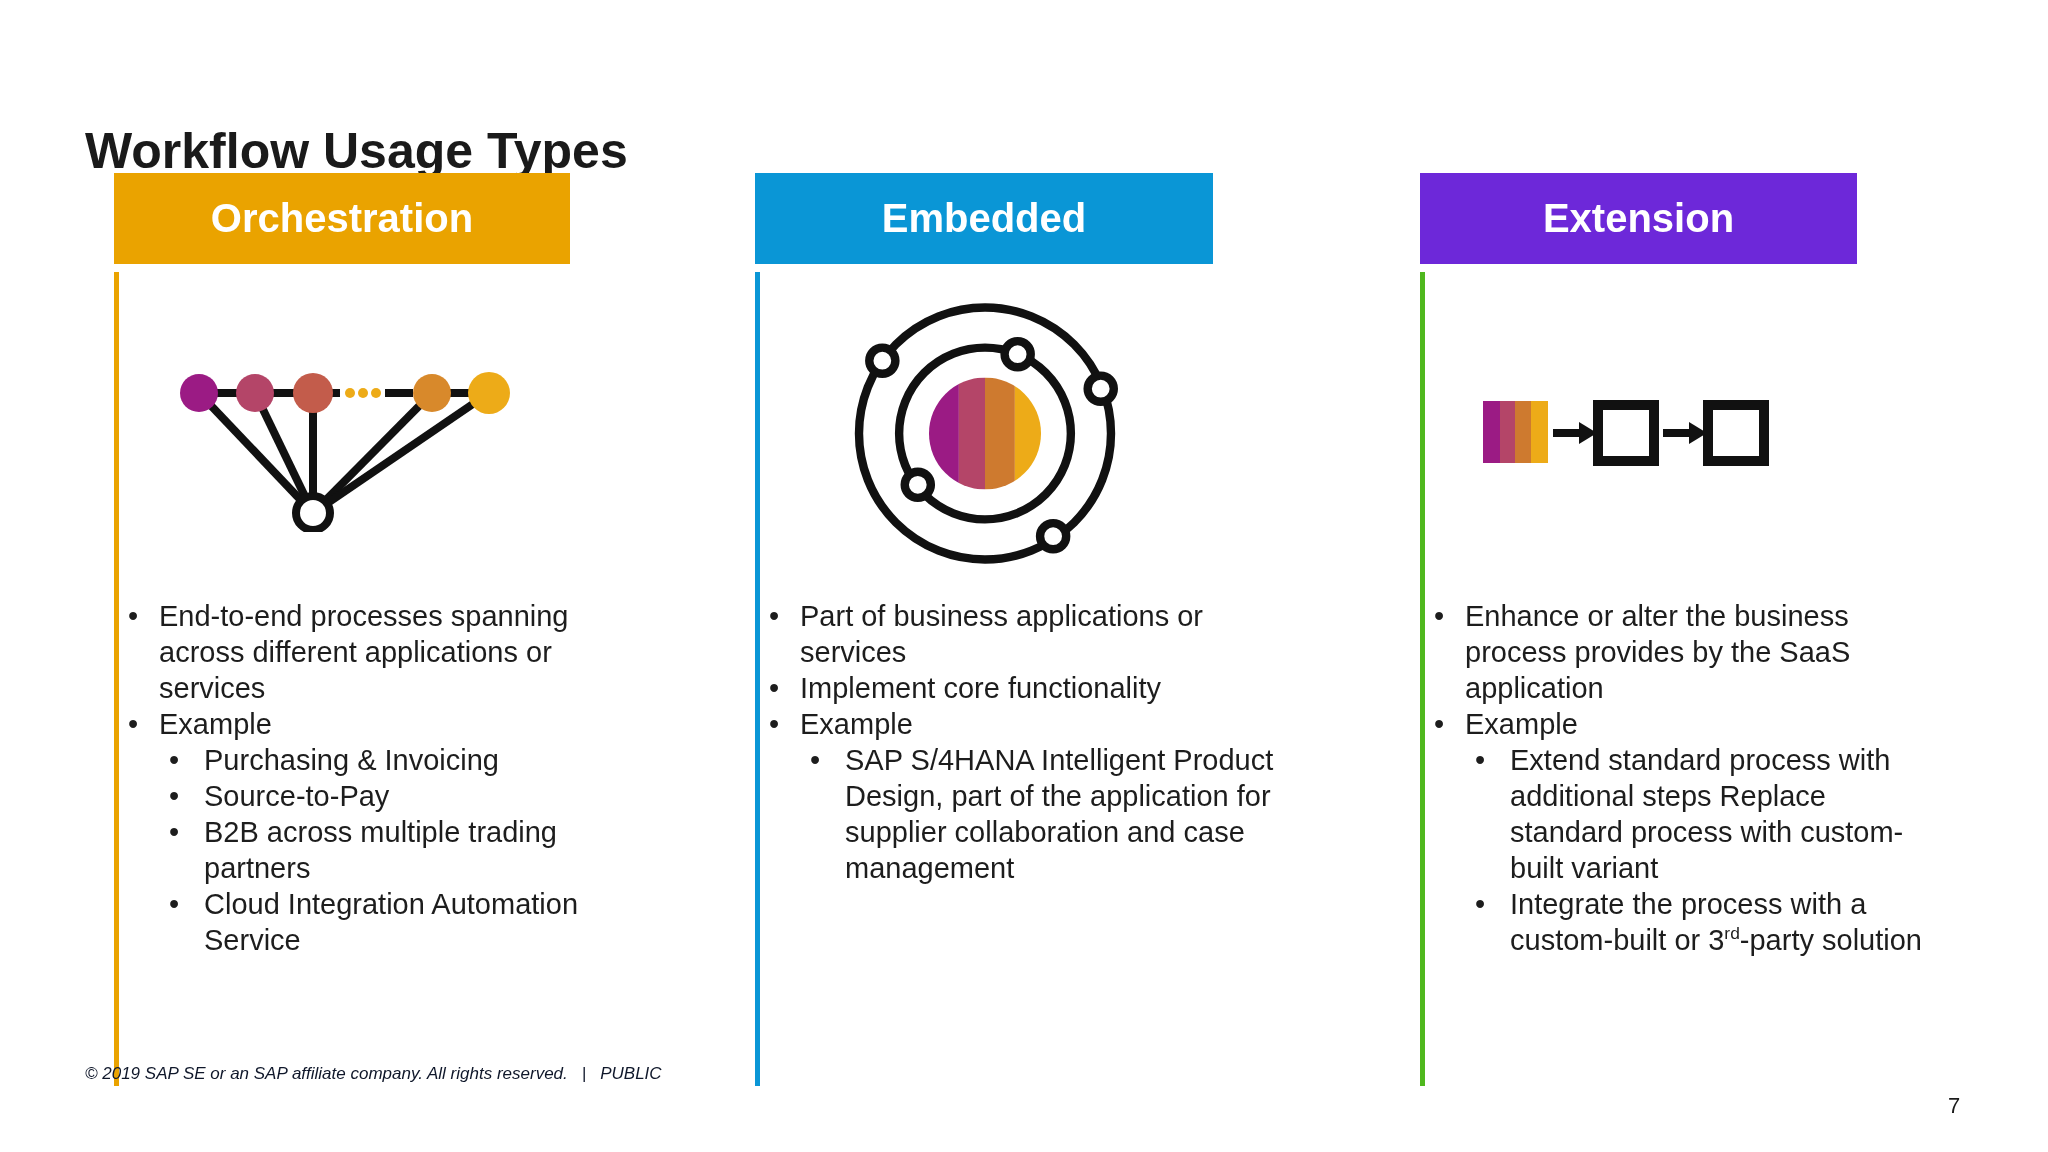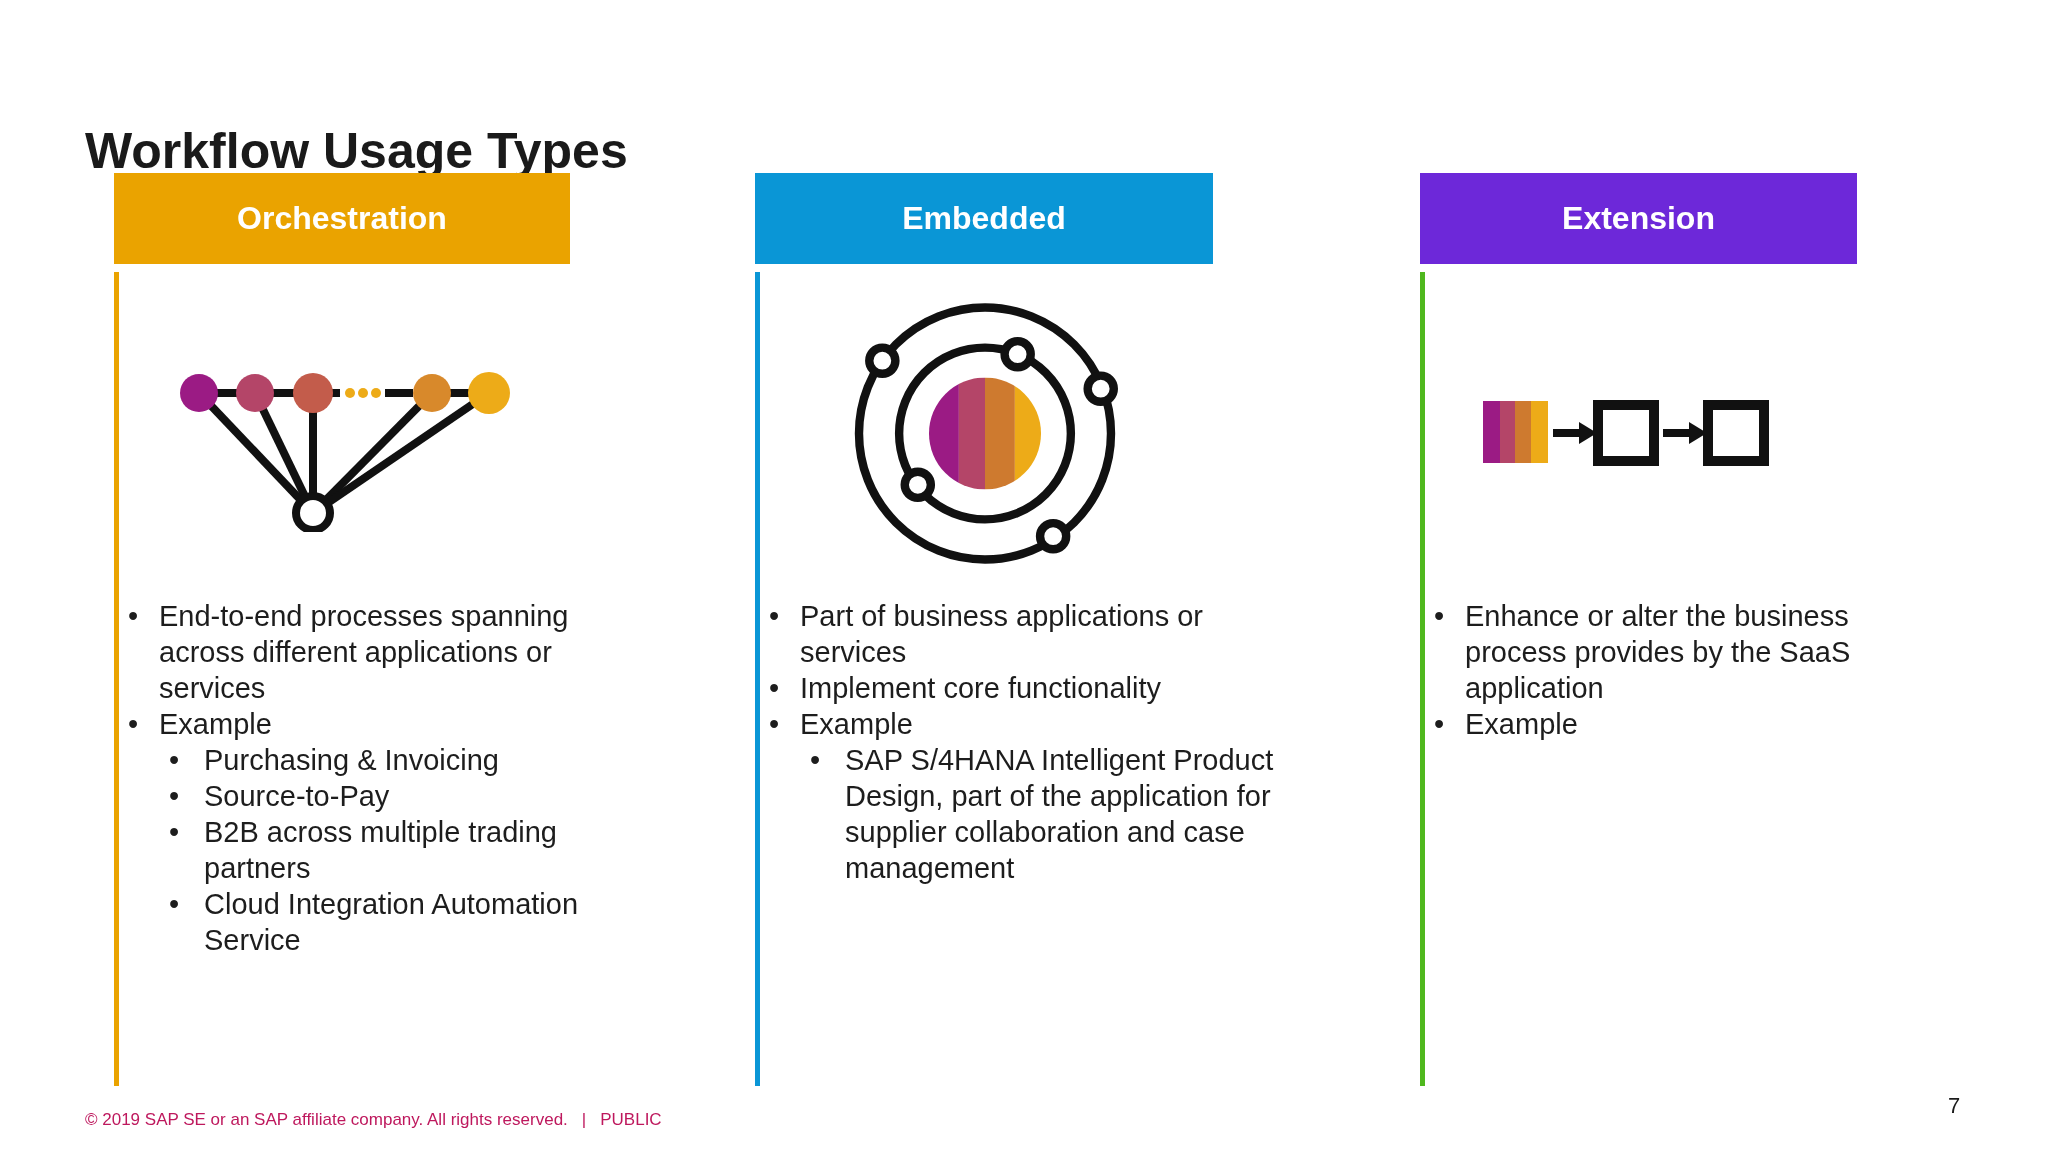--- a/index.html
+++ b/index.html
@@ -5,21 +5,21 @@
   html,body{margin:0;padding:0;background:#ffffff;}
   .slide{position:relative;width:2048px;height:1152px;background:#ffffff;overflow:hidden;
          font-family:"Liberation Sans", sans-serif;}
 
   .title{position:absolute;left:85px;top:74px;font-size:50px;font-weight:bold;color:#1a1a1a;margin-top:48px;}
 
   .col{position:absolute;top:173px;width:560px;height:913px;}
   .c1{left:114px}.c2{left:755px}.c3{left:1420px}
 
   .hdr{height:91px;display:flex;align-items:center;justify-content:center;
-       color:#ffffff;font-size:32px;font-weight:bold;}
+       color:#ffffff;font-size:40px;font-weight:bold;}
   .c1 .hdr{width:456px;background:#EAA300;}
   .c2 .hdr{width:458px;background:#0A96D6;}
   .c3 .hdr{width:437px;background:#6d28d9;}
 
   .vline{position:absolute;left:0;top:99px;width:5px;height:814px;}
   .c1 .vline{background:#EAA300;}
   .c2 .vline{background:#0A96D6;}
   .c3 .vline{background:#4FB81E;}
 
   .iconwrap{position:absolute;}
@@ -30,21 +30,21 @@
 
   ul.blist{position:absolute;left:0;top:425px;margin:0;padding:0;list-style:none;
            width:521px;font-size:29px;line-height:36px;color:#1d1d1d;}
   ul.blist li{position:relative;padding-left:45px;}
   ul.blist li::before{content:"\2022";position:absolute;left:14px;}
   ul.sub{list-style:none;margin:0;padding:0;}
   ul.sub li{padding-left:45px;}
   ul.sub li::before{left:10px;}
   sup{font-size:60%;vertical-align:super;line-height:0;}
 
-  .footer{position:absolute;left:85px;top:1110px;font-size:17px;color:#be185d;white-space:nowrap;}
+  .footer{position:absolute;left:85px;top:1064px;font-size:17px;color:#0f172a;white-space:nowrap;font-style:italic;}
   .footer .sep{margin:0 14px;}
   .pagenum{position:absolute;left:1948px;top:1093px;font-size:22px;color:#1a1a1a;}
 
   
   .fp{fill:#9B1B84}.fr{fill:#B44568}.ft{fill:#C35C4B}.fo{fill:#CE7A2F}
   .fo2{fill:#D8892B}.fa{fill:#EDAB18}
   .stroke-k{stroke:#111111;fill:none;}
   .node{fill:#ffffff;stroke:#111111;}
 </style>
 </head>
@@ -151,20 +151,24 @@
         <polygon points="96,24 114,35 96,46" fill="#111111"></polygon>
         <rect class="stroke-k" x="115" y="7" width="56" height="56" stroke-width="10"></rect>
         <line class="stroke-k" x1="180" y1="35" x2="208" y2="35" stroke-width="8"></line>
         <polygon points="206,24 224,35 206,46" fill="#111111"></polygon>
         <rect class="stroke-k" x="225" y="7" width="56" height="56" stroke-width="10"></rect>
       </svg>
     </div>
     <ul class="blist">
       <li><span>Enhance or alter the business process provides by the SaaS application</span></li>
       <li><span>Example</span>
+        <ul class="sub">
+          <li><span>Extend standard process with additional steps Replace standard process with custom-built variant</span></li>
+          <li><span>Integrate the process with a custom-built or 3</span><sup>rd</sup><span>-party solution</span></li>
+        </ul>
       </li>
     </ul>
   </div>
 
   <div class="footer">
     <span>© 2019 SAP SE or an SAP affiliate company. All rights reserved.</span><span class="sep">|</span><span>PUBLIC</span>
   </div>
   <div class="pagenum">7</div>
 
 </div>

